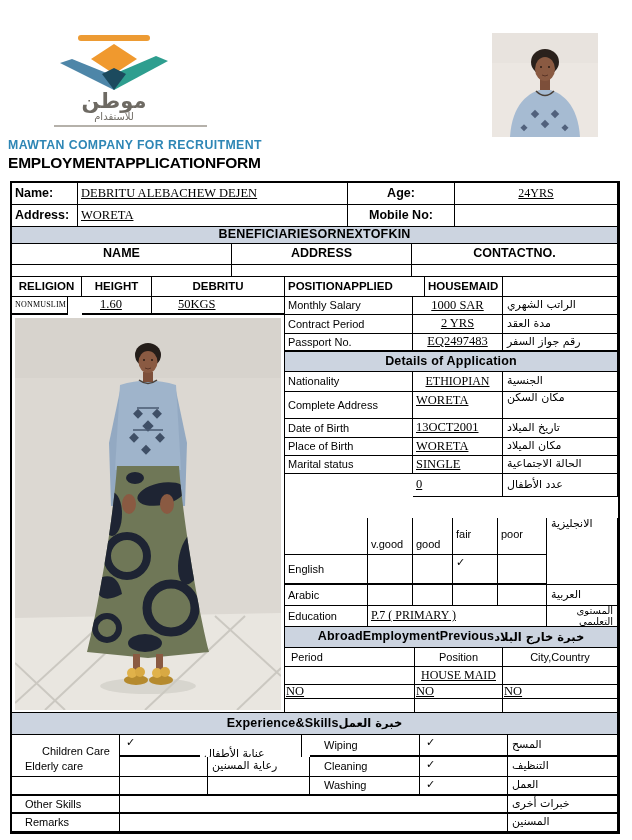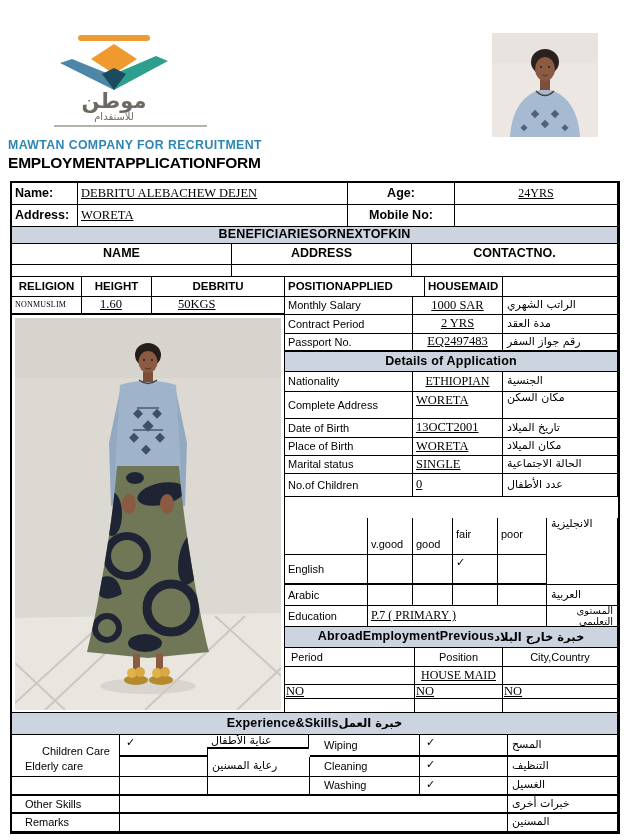--- a/index.html
+++ b/index.html
@@ -84,21 +84,21 @@
   <div class="cl" style="left:232px;top:265px;width:180px;height:12px"></div>
   <div class="cl" style="left:412px;top:265px;width:206px;height:12px"></div>
 
   <div class="cl b11 ctr" style="left:12px;top:277px;width:70px;height:20px">RELIGION</div>
   <div class="cl b11 ctr" style="left:82px;top:277px;width:70px;height:20px">HEIGHT</div>
   <div class="cl b11 ctr" style="left:152px;top:277px;width:133px;height:20px">DEBRITU</div>
   <div class="cl b11" style="left:285px;top:277px;width:140px;height:20px">POSITIONAPPLIED</div>
   <div class="cl b11" style="left:425px;top:277px;width:78px;height:20px">HOUSEMAID</div>
   <div class="cl" style="left:503px;top:277px;width:115px;height:20px"></div>
 
-  <div class="cl tiny bb2" style="left:12px;top:297px;width:70px;height:18px">NONMUSLIM</div>
+  <div class="cl tiny bb2" style="left:12px;top:297px;width:56px;height:18px">NONMUSLIM</div>
   <div class="cl ser bb2" style="left:82px;top:297px;width:70px;height:18px;padding-left:18px">1.60</div>
   <div class="cl ser bb2" style="left:152px;top:297px;width:133px;height:18px;padding-left:26px">50KGS</div>
 
   <div class="cl" style="left:12px;top:315px;width:273px;height:398px;padding:0"></div>
   <svg style="position:absolute;left:15px;top:318px" width="266" height="392" viewBox="0 0 266 392">
     <defs>
       <clipPath id="skirtclip">
         <path d="M102,148 C98,205 82,295 72,334 L133,340 L194,334 C184,295 168,205 164,148 Z"></path>
       </clipPath>
     </defs>
@@ -191,21 +191,20 @@
   <div class="cl ar" style="left:503px;top:419px;width:115px;height:19px">تاريخ الميلاد</div>
 
   <div class="cl" style="left:285px;top:438px;width:128px;height:18px">Place of Birth</div>
   <div class="cl ser" style="left:413px;top:438px;width:90px;height:18px">WORETA</div>
   <div class="cl ar" style="left:503px;top:438px;width:115px;height:18px">مكان الميلاد</div>
 
   <div class="cl" style="left:285px;top:456px;width:128px;height:18px">Marital status</div>
   <div class="cl ser" style="left:413px;top:456px;width:90px;height:18px">SINGLE</div>
   <div class="cl ar" style="left:503px;top:456px;width:115px;height:18px">الحالة الاجتماعية</div>
 
-  <div class="cl" style="left:285px;top:474px;width:128px;height:23px">No.of Children</div>
   <div class="cl ser" style="left:413px;top:474px;width:90px;height:23px">0</div>
   <div class="cl ar" style="left:503px;top:474px;width:115px;height:23px">عدد الأطفال</div>
 
 
   <div class="cl" style="left:285px;top:518px;width:83px;height:37px"></div>
   <div class="cl rate" style="left:368px;top:518px;width:45px;height:37px">v.good</div>
   <div class="cl rate" style="left:413px;top:518px;width:40px;height:37px">good</div>
   <div class="cl rate" style="left:453px;top:518px;width:45px;height:37px;align-items:center">fair</div>
   <div class="cl rate" style="left:498px;top:518px;width:49px;height:37px;align-items:center">poor</div>
   <div class="cl ar topal" style="left:547px;top:518px;width:71px;height:67px">الانجليزية</div>
@@ -247,38 +246,38 @@
   <div class="cl" style="left:415px;top:699px;width:88px;height:14px"></div>
   <div class="cl" style="left:503px;top:699px;width:115px;height:14px"></div>
 
   <div class="cl band" style="left:12px;top:713px;width:606px;height:22px">
     <span>Experience&amp;Skills</span>
       <span class="ar-seg">خبرة العمل</span>
   </div>
 
   <div class="cl bb2" style="left:12px;top:735px;width:108px;height:34px;padding-left:30px">Children Care</div>
   <div class="cl chk bb2" style="left:120px;top:735px;width:88px;height:22px;padding-left:6px">✓</div>
-  <div class="cl ar bb2" style="left:207px;top:735px;width:102px;height:14px">عناية الأطفال</div>
+  <div class="cl ar bb2" style="left:200px;top:735px;width:102px;height:40px">عناية الأطفال</div>
   <div class="cl bb2" style="left:310px;top:735px;width:110px;height:22px;padding-left:14px">Wiping</div>
   <div class="cl chk bb2" style="left:420px;top:735px;width:88px;height:22px;padding-left:6px">✓</div>
   <div class="cl ar bb2" style="left:508px;top:735px;width:110px;height:22px">المسح</div>
 
   <div class="cl" style="left:12px;top:757px;width:108px;height:20px;padding-left:13px">Elderly care</div>
   <div class="cl chk" style="left:120px;top:757px;width:88px;height:20px;padding-left:6px"></div>
   <div class="cl ar" style="left:208px;top:757px;width:102px;height:20px">رعاية المسنين</div>
   <div class="cl" style="left:310px;top:757px;width:110px;height:20px;padding-left:14px">Cleaning</div>
   <div class="cl chk" style="left:420px;top:757px;width:88px;height:20px;padding-left:6px">✓</div>
   <div class="cl ar" style="left:508px;top:757px;width:110px;height:20px">التنظيف</div>
 
   <div class="cl bb2" style="left:12px;top:777px;width:108px;height:19px"></div>
   <div class="cl bb2" style="left:120px;top:777px;width:88px;height:19px"></div>
   <div class="cl bb2" style="left:208px;top:777px;width:102px;height:19px"></div>
   <div class="cl bb2" style="left:310px;top:777px;width:110px;height:19px;padding-left:14px">Washing</div>
   <div class="cl chk bb2" style="left:420px;top:777px;width:88px;height:19px;padding-left:6px">✓</div>
-  <div class="cl ar bb2" style="left:508px;top:777px;width:110px;height:19px">الغسيل</div>
+  <div class="cl ar bb2" style="left:508px;top:777px;width:110px;height:19px">العمل</div>
 
   <div class="cl bb2" style="left:12px;top:796px;width:108px;height:18px;padding-left:13px">Other Skills</div>
   <div class="cl bb2" style="left:120px;top:796px;width:388px;height:18px"></div>
   <div class="cl ar bb2" style="left:508px;top:796px;width:110px;height:18px">خبرات أخرى</div>
 
   <div class="cl" style="left:12px;top:814px;width:108px;height:18px;padding-left:13px">Remarks</div>
   <div class="cl" style="left:120px;top:814px;width:388px;height:18px"></div>
   <div class="cl ar" style="left:508px;top:814px;width:110px;height:18px">المسنين</div>
 
   <div class="outline"></div>

